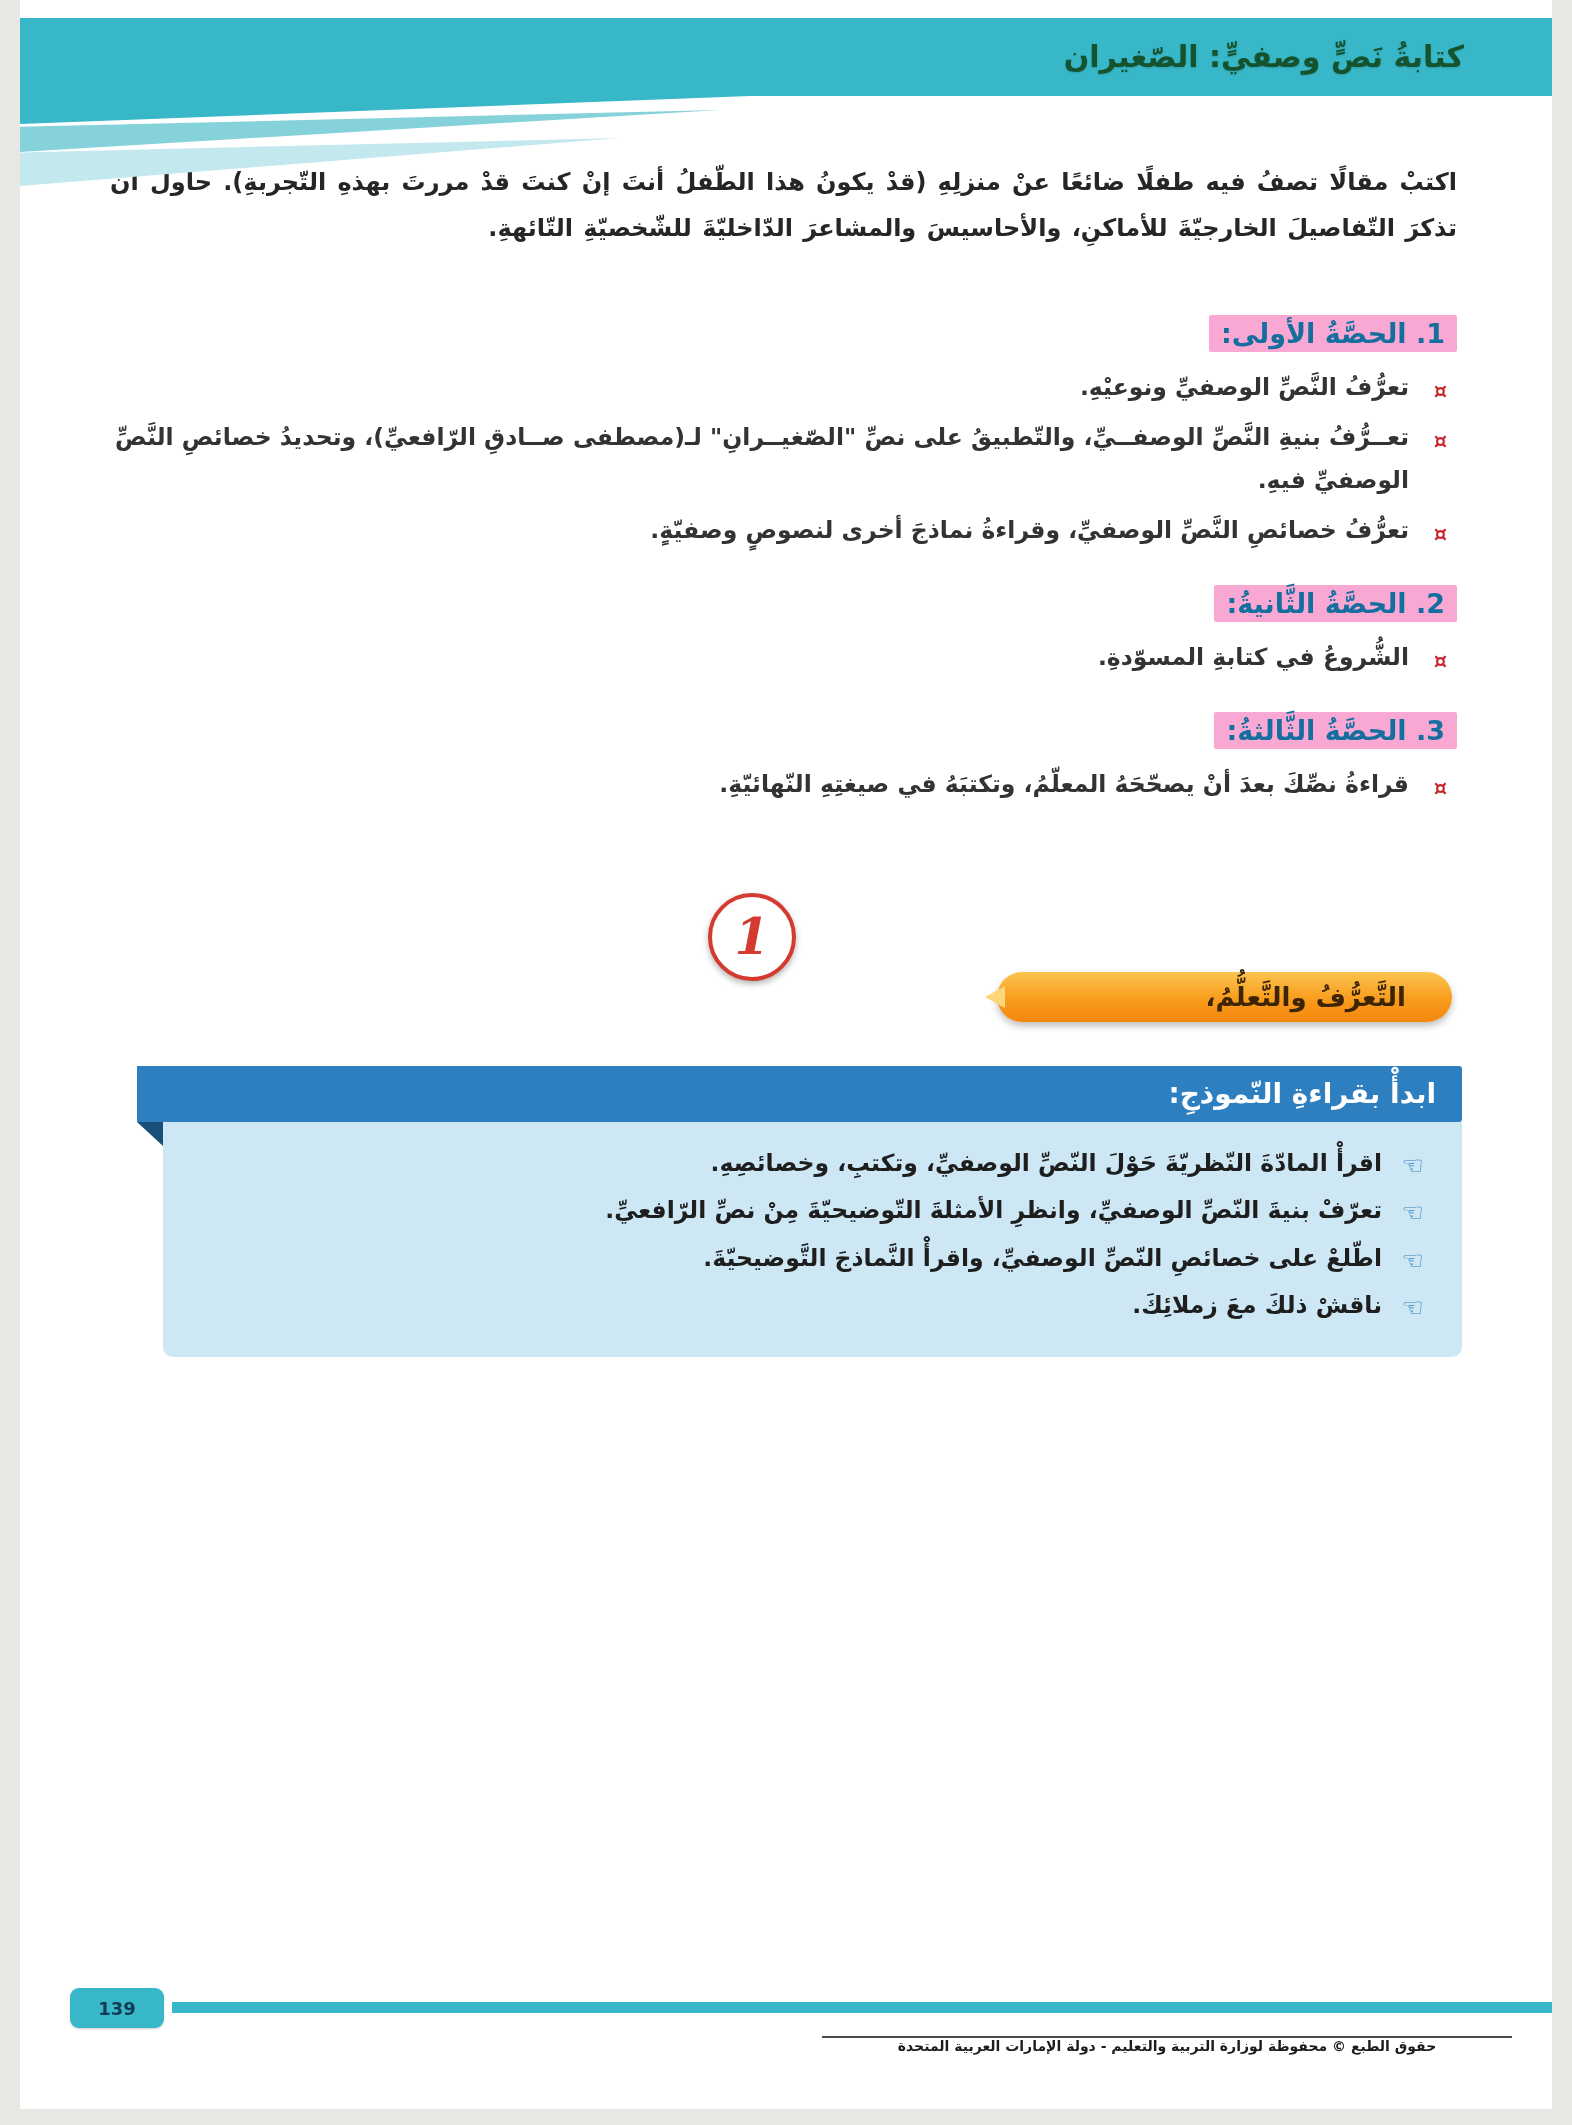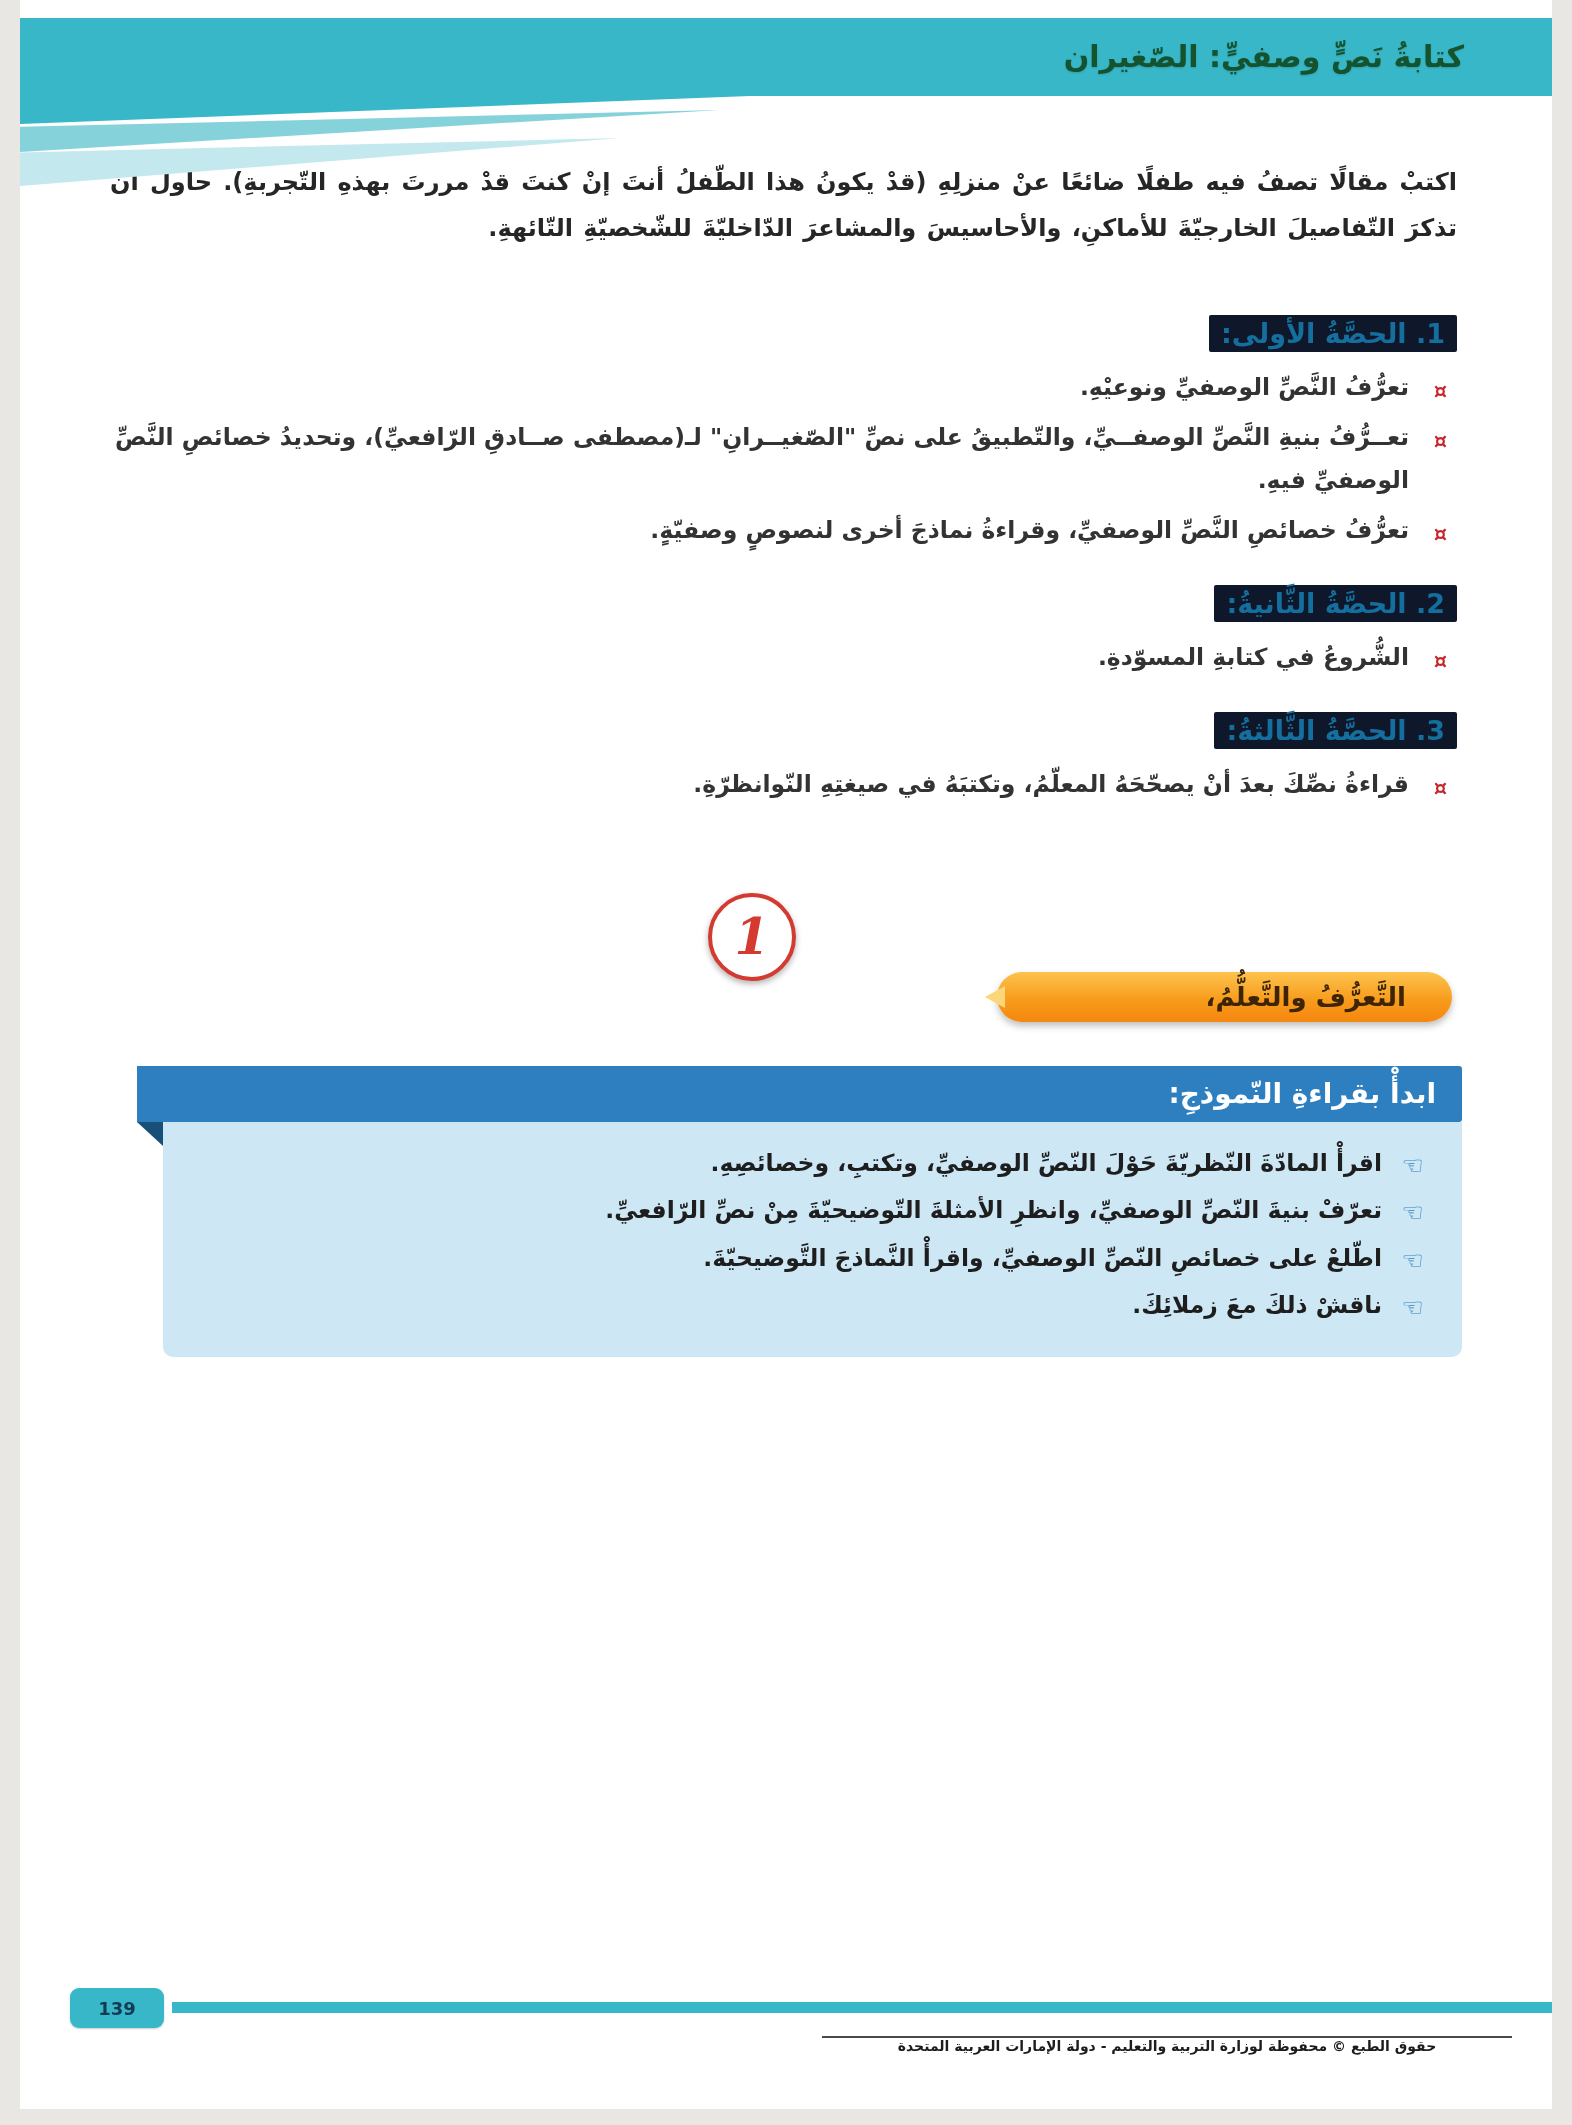--- a/index.html
+++ b/index.html
@@ -20,21 +20,21 @@
             color:#14532d;font-size:30px;font-weight:700;z-index:4;text-shadow:0 1px 2px rgba(0,0,0,.15);}
 
   
   .intro{position:absolute;top:160px;right:95px;left:90px;margin:0;
          font-size:24px;line-height:1.9;font-weight:700;color:#262626;text-align:justify;word-spacing:2px;}
 
   
   .sessions{position:absolute;top:315px;right:95px;left:90px;}
   .session{margin-bottom:34px;}
   .session-title{display:inline-block;margin:0;font-size:27px;font-weight:800;color:#146f9e;
-                 background:#0f172a;padding:3px 12px;border-radius:2px;}
+                 background:#f9a8d4;padding:3px 12px;border-radius:2px;}
   .session ul{list-style:none;margin:14px 0 0;padding:0 8px 0 0;}
   .bullet{position:relative;padding-right:40px;font-size:23.5px;line-height:1.8;
           font-weight:700;color:#333;margin-bottom:8px;}
   .bullet-mark{position:absolute;right:2px;top:7px;color:#c5262c;font-size:21px;font-weight:700;}
 
   
   .step-circle{position:absolute;top:893px;left:688px;width:80px;height:80px;background:#fff;
                border:4px solid #d43a2f;border-radius:50%;box-shadow:0 3px 6px rgba(0,0,0,.3);
                display:flex;align-items:center;justify-content:center;}
   .step-circle span{color:#d43a2f;font-size:50px;font-weight:700;font-style:italic;
@@ -116,21 +116,21 @@
             <span class="bullet-text">الشُّروعُ في كتابةِ المسوّدةِ.</span>
           </li>
         </ul>
       </div>
 
       <div class="session">
         <h2 class="session-title">3. الحصَّةُ الثَّالثةُ:</h2>
         <ul>
           <li class="bullet">
             <span class="bullet-mark">¤</span>
-            <span class="bullet-text">قراءةُ نصِّكَ بعدَ أنْ يصحّحَهُ المعلّمُ، وتكتبَهُ في صيغتِهِ النّوانظرّةِ.</span>
+            <span class="bullet-text">قراءةُ نصِّكَ بعدَ أنْ يصحّحَهُ المعلّمُ، وتكتبَهُ في صيغتِهِ النّهائيّةِ.</span>
           </li>
         </ul>
       </div>
 
     </section>
 
     <div class="step-circle">
       <span>1</span>
     </div>
 

